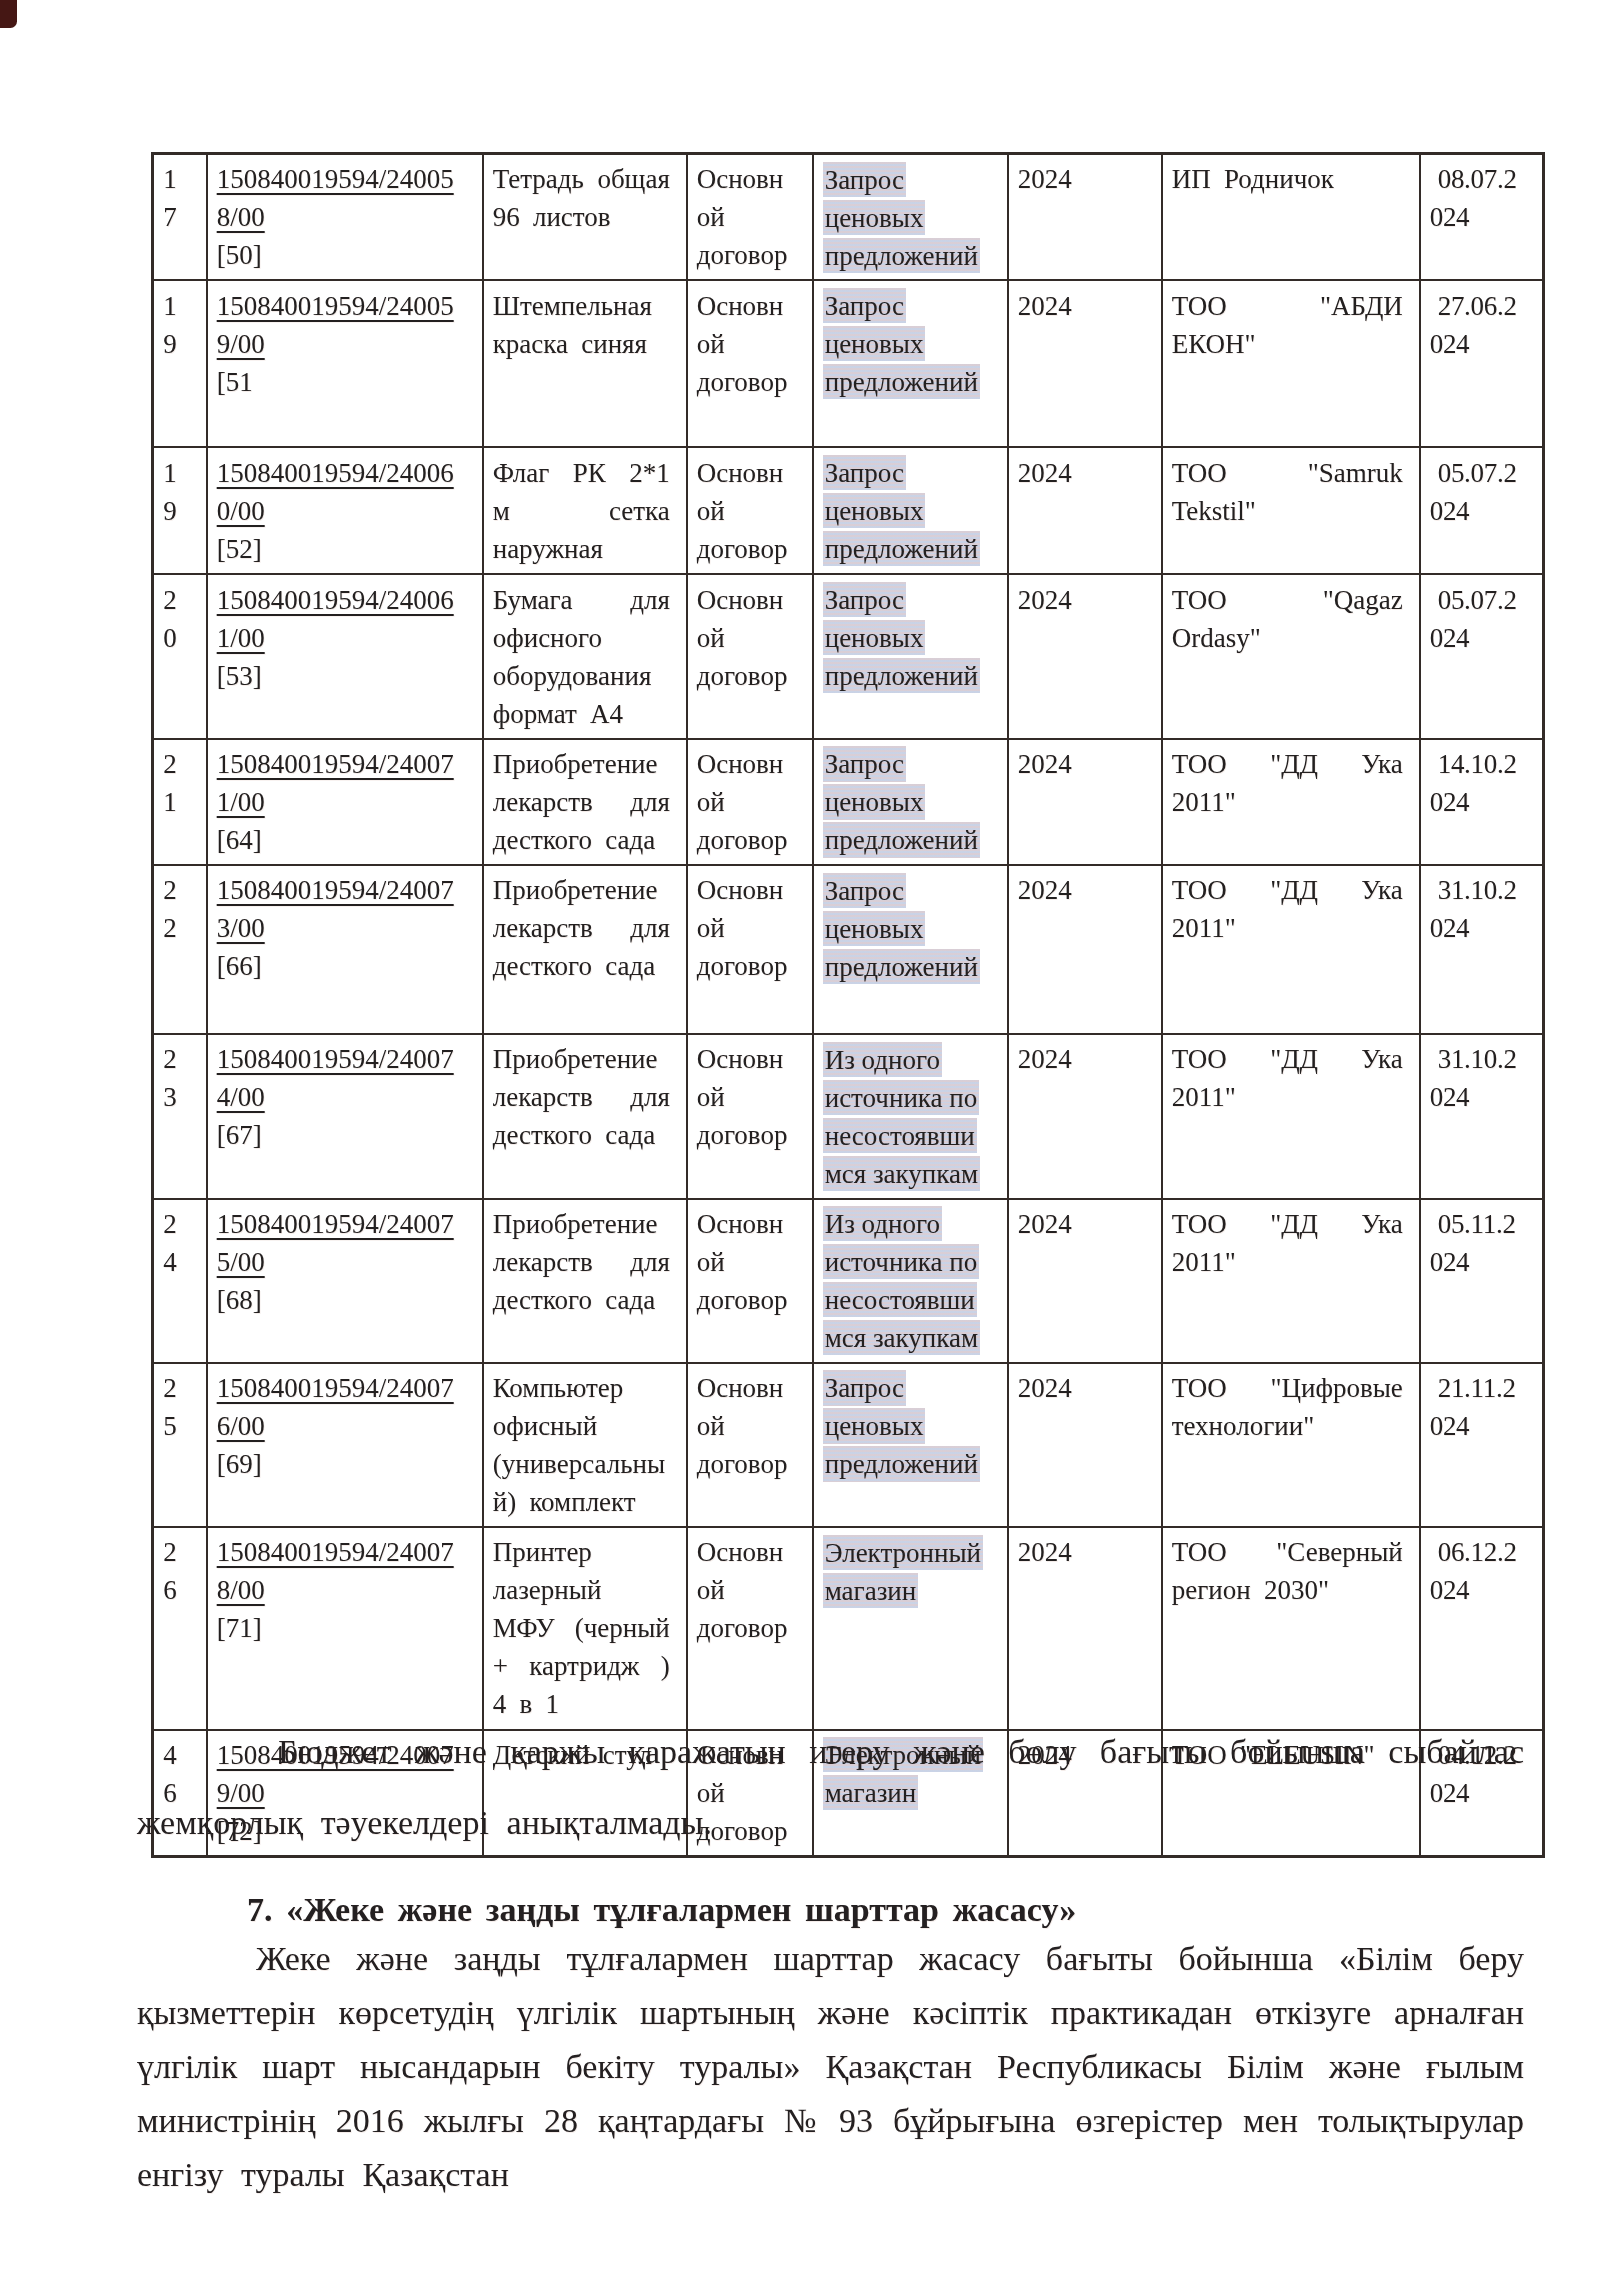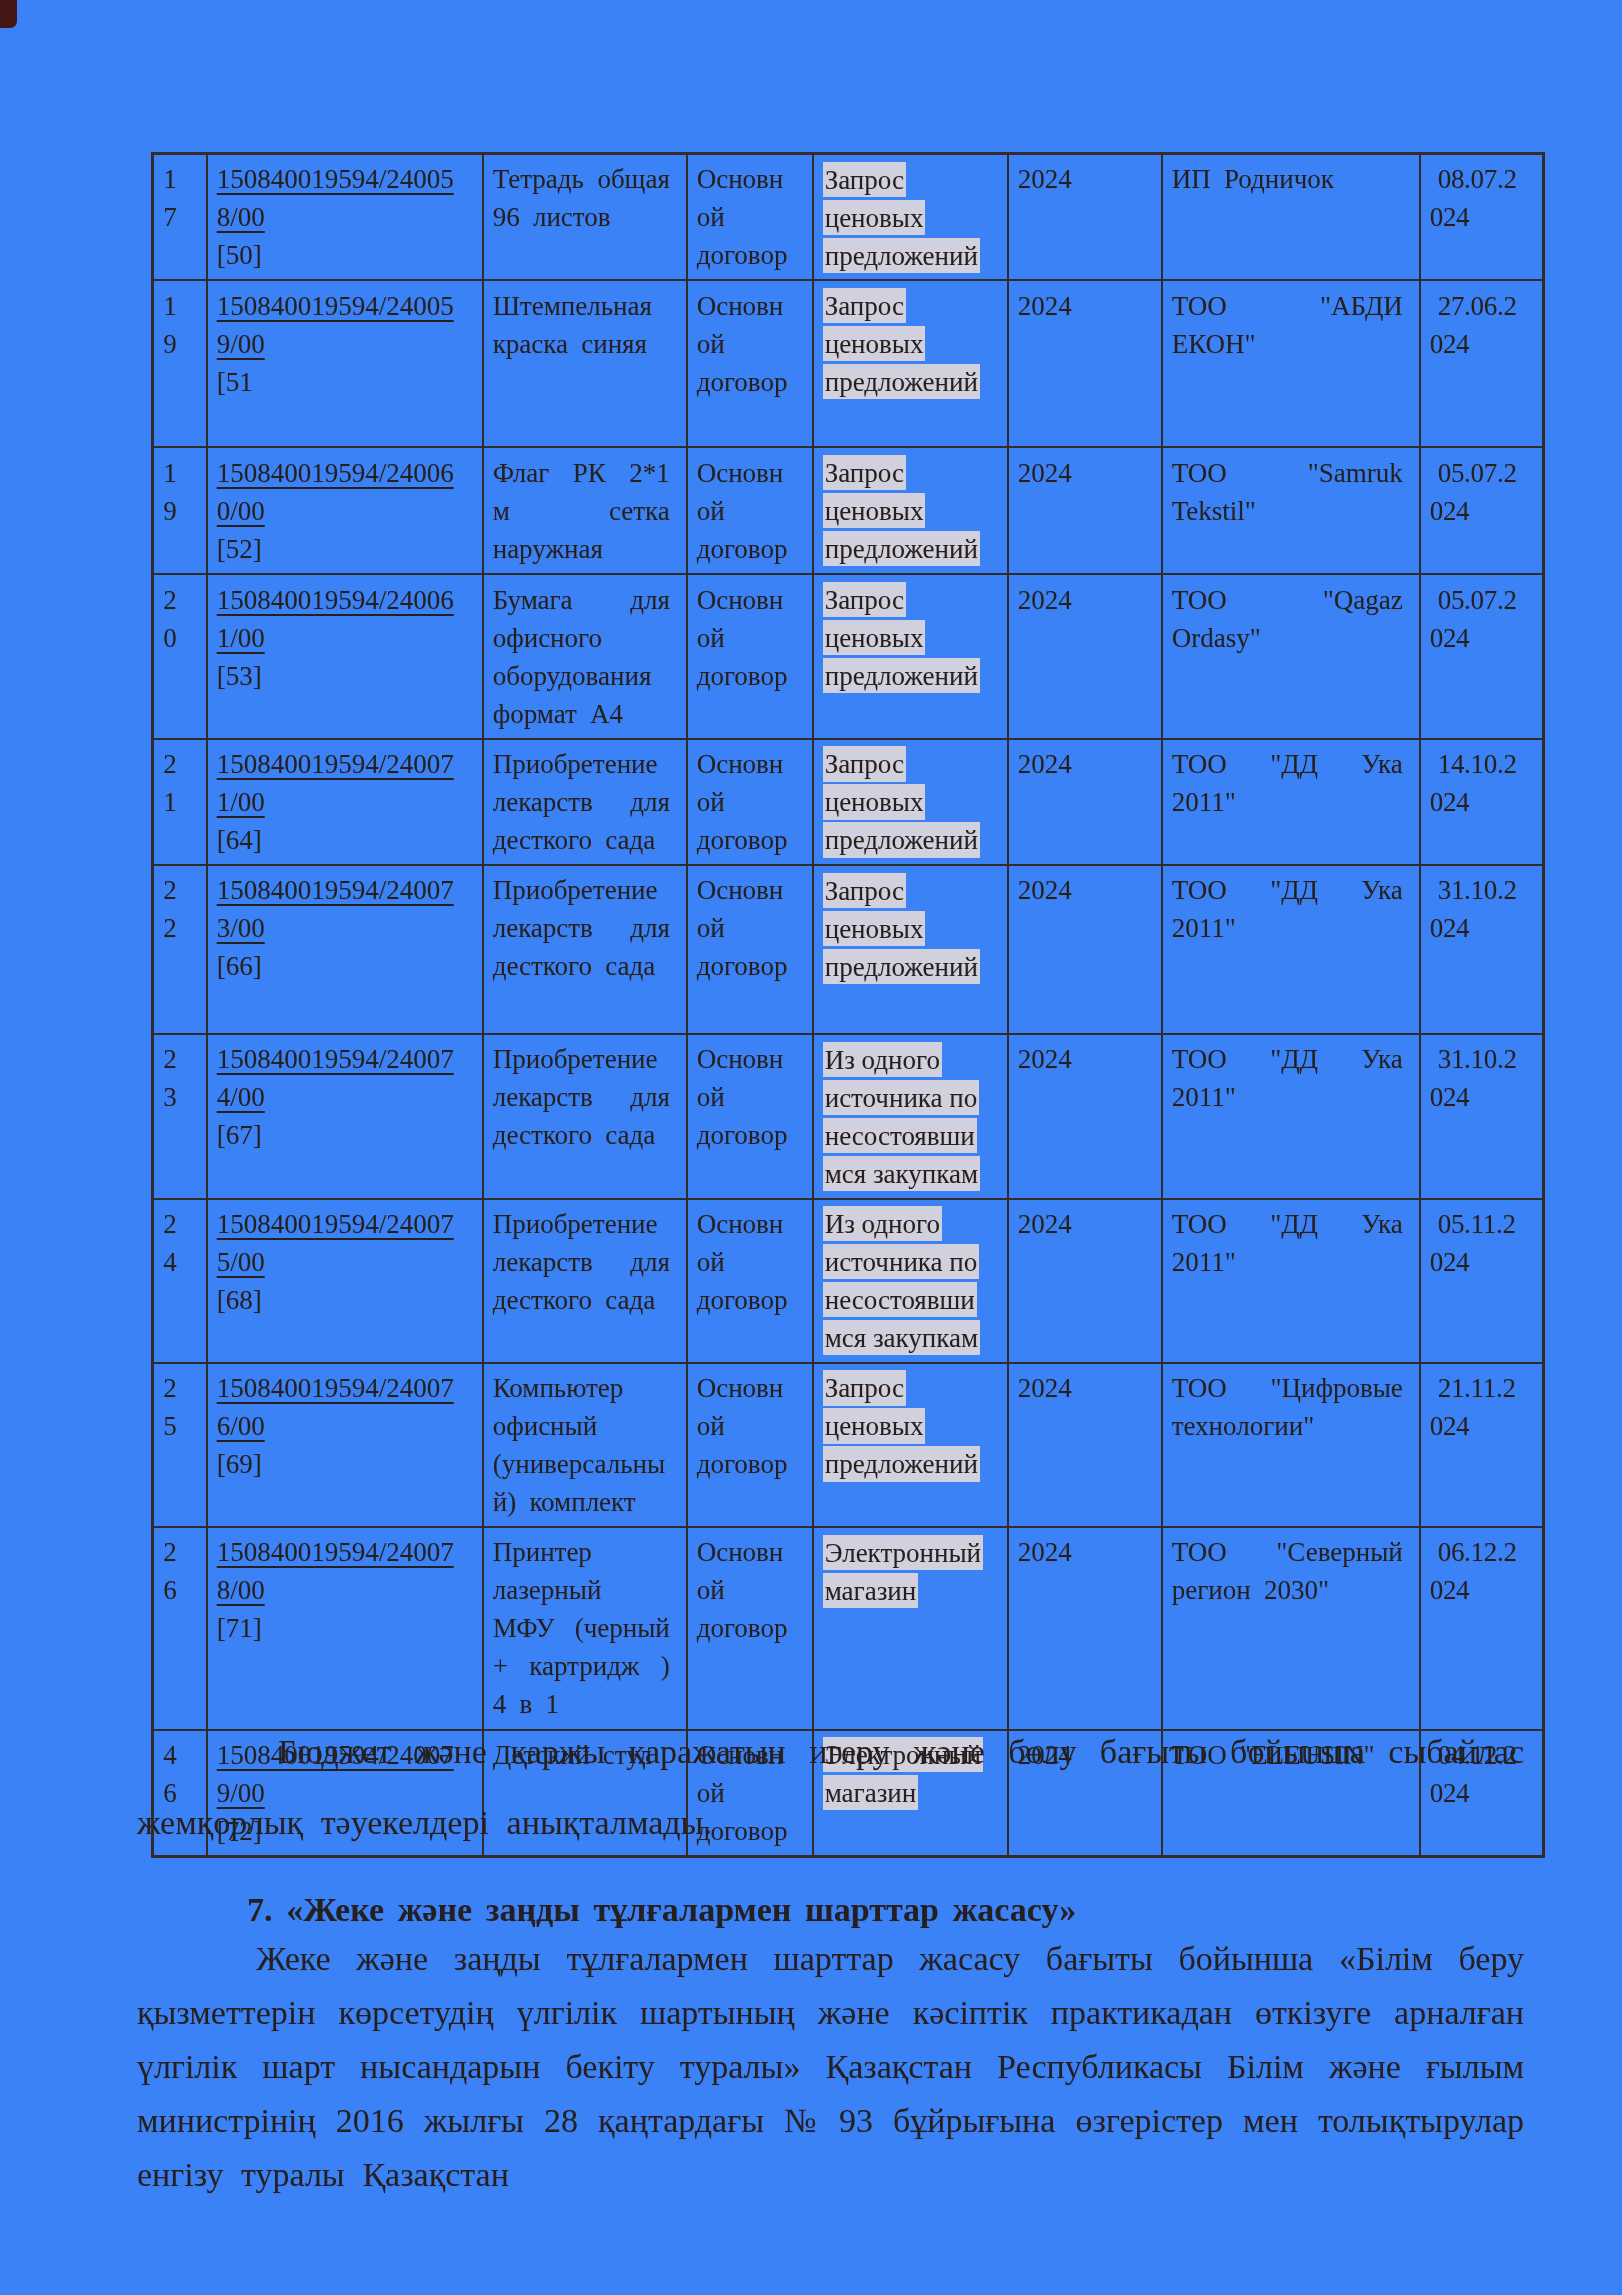--- a/index.html
+++ b/index.html
@@ -1,19 +1,19 @@
 <!DOCTYPE html>
 <html style="--hl: #dadfea; --corner: #451714;font-size:10.5px"><head>
 <meta charset="utf-8">
 <style>
   html,body{margin:0;padding:0;background:#e8e4e2;}
   .page{
     position:relative;
     width:1623px;height:2295px;
-    background:#3b82f6;
+    background:#ffffff;
     font-family:"Liberation Serif","DejaVu Serif",serif;
     color:#232020;
     overflow:hidden;
     text-decoration:underline;
   }
   .corner-mark{
     position:absolute;left:0;top:0;width:17px;height:27.5px;
     background:var(--corner,#451714);
     border-bottom-right-radius:6.5px;
   }

